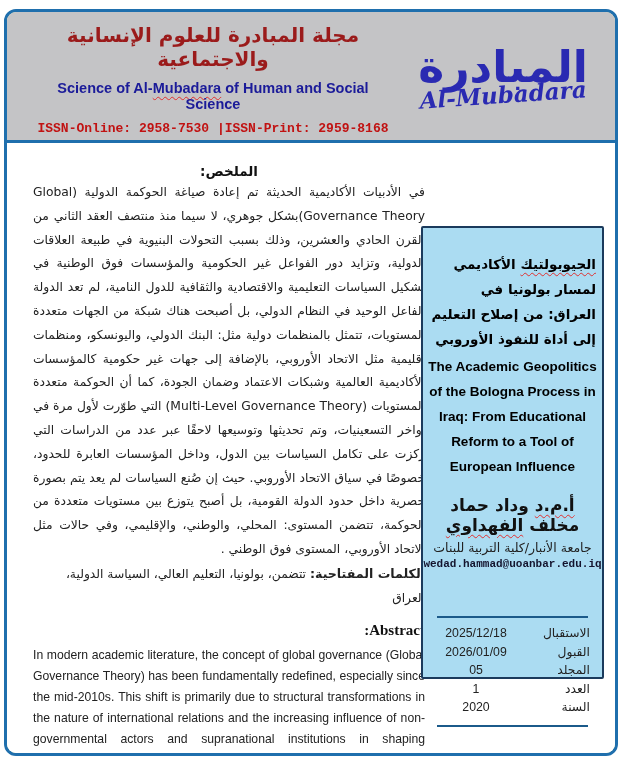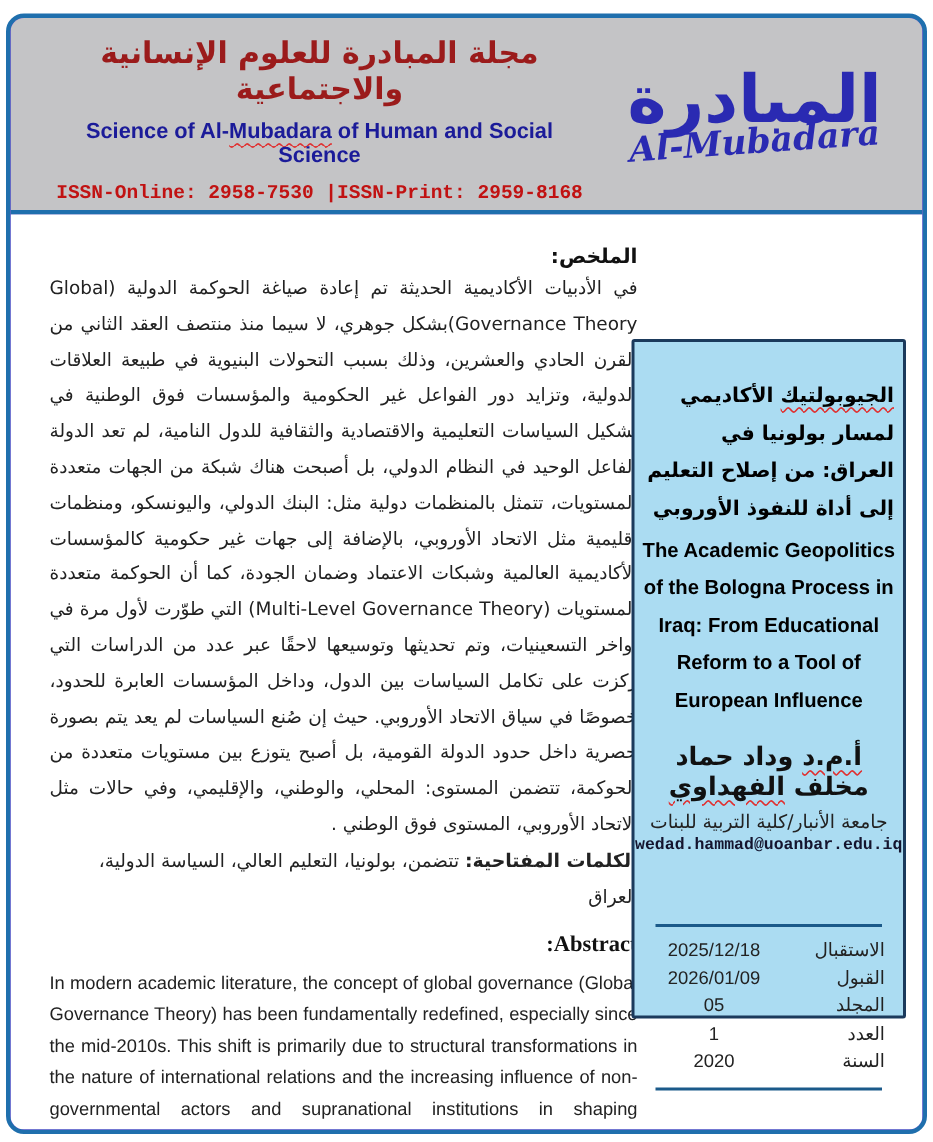--- a/index.html
+++ b/index.html
@@ -3,21 +3,21 @@
 <meta charset="utf-8">
 <style>
   html,body{margin:0;padding:0;}
   body{
     width:622px;height:761px;position:relative;background:#ffffff;
     font-family:"Liberation Sans","DejaVu Sans",sans-serif;overflow:hidden;
   }
   .page{
     position:absolute;left:4px;top:9px;width:614px;height:747px;
     box-sizing:border-box;border:3px solid #1f6fad;border-radius:12px;
-    overflow:hidden;background:#6d28d9;
+    overflow:hidden;background:#fef9c3;
   }
   
   .header{
     height:131px;background:#c4c4c6;border-bottom:3px solid #1f6fad;
     box-sizing:border-box;display:flex;align-items:center;padding:0 6px 0 22px;
   }
   .header-text{width:368px;text-align:center;padding-top:6px;}
   .title-ar{
     direction:rtl;color:#9b1b1b;font-weight:bold;font-size:20px;
     font-family:"DejaVu Sans",sans-serif;margin-bottom:9px;letter-spacing:0;
@@ -28,21 +28,21 @@
   .logo-ar{
     font-family:"DejaVu Sans",sans-serif;font-weight:bold;font-size:44px;line-height:1;
   }
   .logo-en{
     font-family:"DejaVu Serif",serif;font-style:italic;font-weight:bold;
     font-size:23px;margin-top:-8px;transform:rotate(-4deg);
   }
   
   .content{position:relative;height:610px;background:#ffffff;}
   .main{position:absolute;left:26px;top:0;width:392px;}
-  .h-ar{direction:rtl;text-align:right;font-weight:bold;font-size:13.5px;color:#111;
+  .h-ar{direction:rtl;text-align:center;font-weight:bold;font-size:13.5px;color:#111;
         font-family:"DejaVu Sans",sans-serif;margin:20px 0 2px;}
   .p-ar{direction:rtl;text-align:justify;font-size:12.3px;line-height:23.8px;color:#222;
         font-family:"DejaVu Sans",sans-serif;margin:0;}
   .kw-ar{direction:rtl;text-align:right;font-size:12.3px;line-height:23.8px;color:#222;
         font-family:"DejaVu Sans",sans-serif;}
   .kw-ar b{font-size:12.6px;}
   .h-en{text-align:right;font-weight:bold;font-family:"Liberation Serif",serif;
         font-size:15px;color:#111;margin:12px 0 6px;}
   .p-en{text-align:justify;font-size:12.2px;line-height:21px;color:#222;margin:0;}
   .sq{text-decoration-line:underline;text-decoration-style:wavy;

